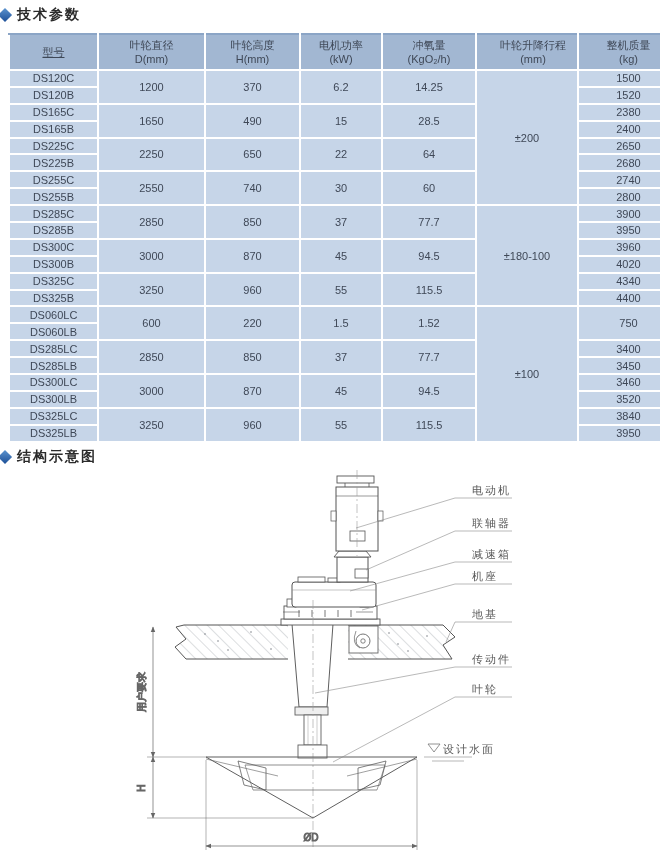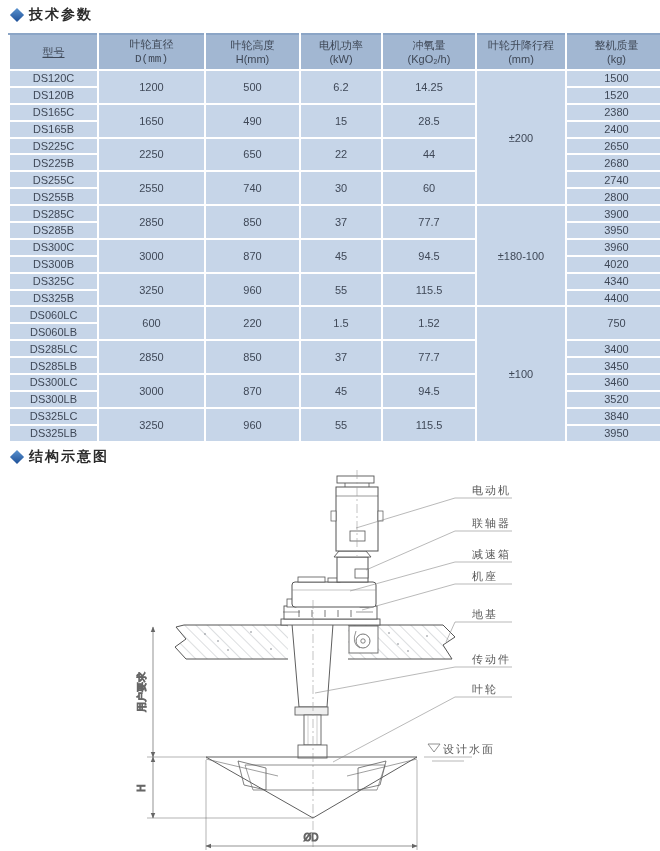--- a/index.html
+++ b/index.html
@@ -4,21 +4,21 @@
 <style>
   html,body{margin:0;padding:0;background:#fff;}
   .page{
     position:relative;
     width:660px;height:851px;
     background:#fff;
     font-family:"Liberation Sans", sans-serif;
     overflow:hidden;
   }
   .sec-title{
-    position:absolute;left:12px;
+    position:absolute;left:0;
     display:flex;align-items:center;gap:7px;
     font-size:14px;font-weight:bold;color:#2b2b2b;letter-spacing:2px;
   }
   .diamond{
     width:10px;height:10px;flex:0 0 auto;
     background:linear-gradient(135deg,#5b93cf 0%,#1d4f97 100%);
     transform:rotate(45deg);
   }
   #t1{top:6px;}
   #t2{top:448px;text-align:center;}
@@ -49,51 +49,51 @@
     <span class="diamond"></span>
     <span>技术参数</span>
   </div>
 
   <table class="spec" id="spec-table">
     <thead>
         <tr>
           <th style="width: 87px; text-decoration: underline;">
             <div>型号</div>
           </th>
-          <th style="width: 105px; font-family: Liberation Mono, monospace;">
+          <th style="width: 105px;">
             <div>叶轮直径</div>
             <div>D(mm)</div>
           </th>
           <th style="width: 93px; margin-top: 24px;">
             <div>叶轮高度</div>
             <div>H(mm)</div>
           </th>
           <th style="width: 80px;">
             <div>电机功率</div>
             <div>(kW)</div>
           </th>
           <th style="width: 92px; margin-top: 11px;">
             <div>冲氧量</div>
             <div>(KgO₂/h)</div>
           </th>
-          <th style="width: 88px;">
+          <th style="width: 88px; padding-left: 12px;">
             <div>叶轮升降行程</div>
             <div>(mm)</div>
           </th>
           <th style="width: 99px;">
             <div>整机质量</div>
             <div>(kg)</div>
           </th>
         </tr>
       </thead>
     <tbody>
         <tr>
           <td>DS120C</td>
           <td rowspan="2">1200</td>
-          <td rowspan="2">500</td>
+          <td rowspan="2">370</td>
           <td rowspan="2">6.2</td>
           <td rowspan="2">14.25</td>
           <td rowspan="8">±200</td>
           <td>1500</td>
         </tr>
         <tr>
           <td>DS120B</td>
           <td>1520</td>
         </tr>
         <tr>
@@ -106,21 +106,21 @@
         </tr>
         <tr>
           <td>DS165B</td>
           <td>2400</td>
         </tr>
         <tr>
           <td>DS225C</td>
           <td rowspan="2">2250</td>
           <td rowspan="2">650</td>
           <td rowspan="2">22</td>
-          <td rowspan="2">44</td>
+          <td rowspan="2">64</td>
           <td>2650</td>
         </tr>
         <tr>
           <td>DS225B</td>
           <td>2680</td>
         </tr>
         <tr>
           <td>DS255C</td>
           <td rowspan="2">2550</td>
           <td rowspan="2">740</td>

